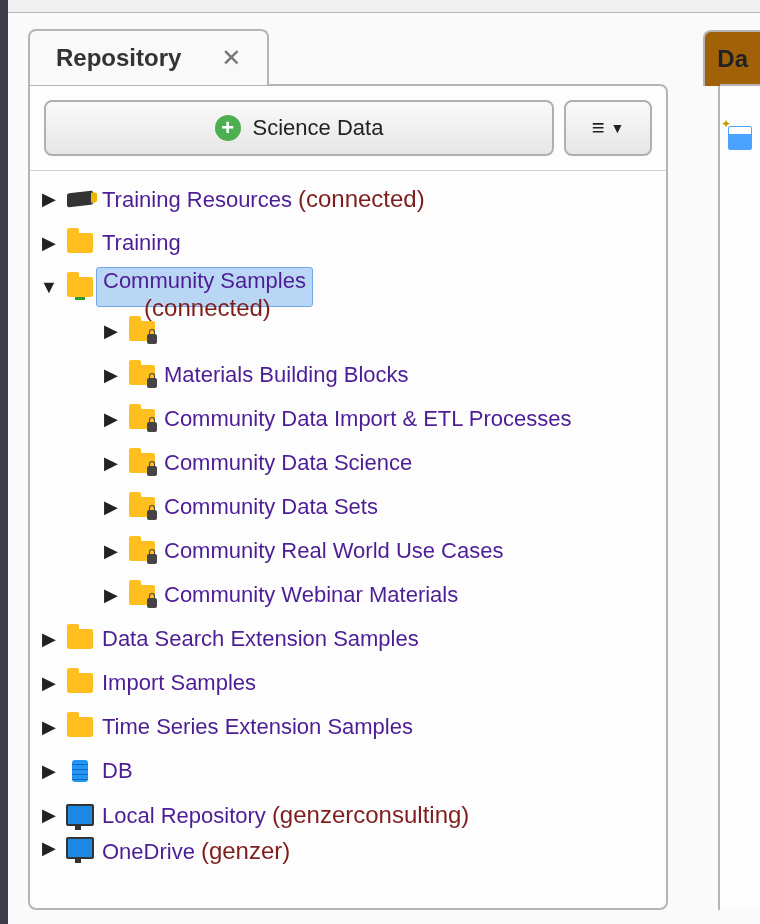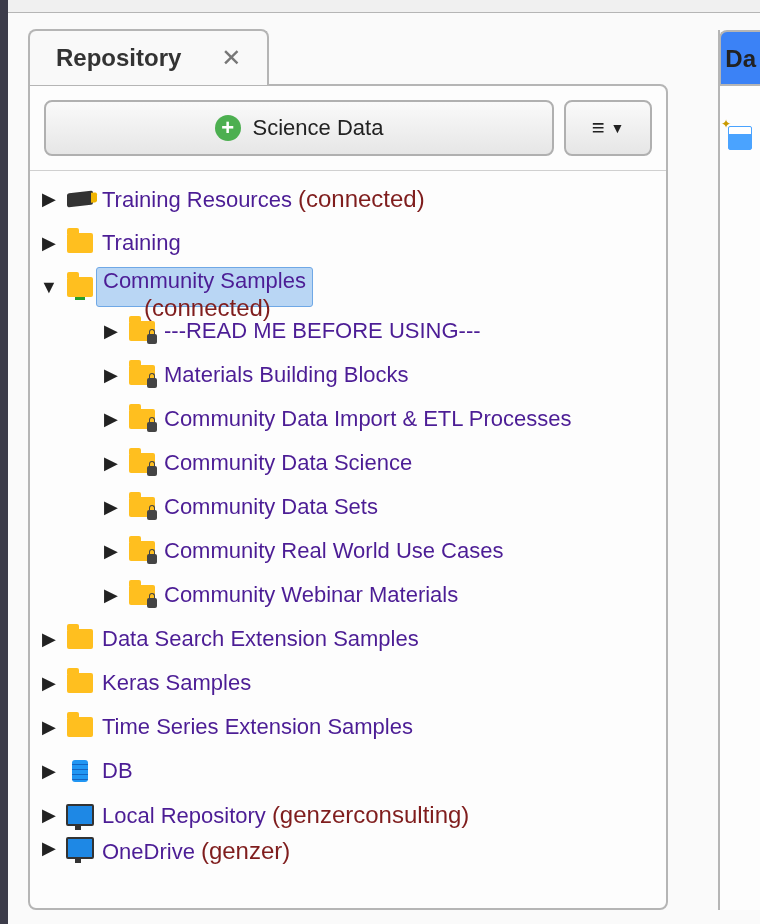--- a/index.html
+++ b/index.html
@@ -37,21 +37,21 @@
   .db-icon{width:16px;height:22px;background:repeating-linear-gradient(#2196f3 0 4px,#1565c0 4px 5px);border-radius:3px;}
   .monitor-icon{width:24px;height:18px;border:2px solid #333;background:#1e88e5;border-radius:2px;position:relative;}
   .monitor-icon::after{content:"";position:absolute;bottom:-6px;left:7px;width:6px;height:4px;background:#333;}
   .hat-icon{width:26px;height:14px;background:#333;transform:skewY(-6deg);border-radius:2px;position:relative;}
   .hat-icon::after{content:"";position:absolute;right:-4px;top:2px;width:6px;height:10px;background:#f0b400;border-radius:0 2px 2px 0;}
   .label{color:#4c1d95;}
   .suffix{color:#7f1d1d;font-size:24px;margin-left:6px;}
   .selected{background:#b9d6f4;border:1px solid #6fa8e6;border-radius:3px;padding:0 6px;margin-left:-6px;height:38px;display:flex;align-items:center;flex-direction:column;}
   
   .right-panel{position:absolute;right:0;top:30px;width:40px;height:880px;border-left:2px solid #b5b5b5;background:#fdfdfd;}
-  .right-tab{position:absolute;right:0;top:0;height:54px;display:flex;align-items:center;padding:0 4px;border:2px solid #b5b5b5;border-right:none;border-bottom:none;border-radius:8px 0 0 0;background:#3b82f6;font-size:24px;font-weight:700;}
+  .right-tab{position:absolute;right:0;top:0;height:54px;display:flex;align-items:center;padding:0 12px;border:2px solid #b5b5b5;border-right:none;border-bottom:none;border-radius:8px 0 0 0;background:#a16207;font-size:24px;font-weight:700;}
   .right-body{position:absolute;top:54px;right:0;width:40px;border-top:2px solid #b5b5b5;padding-top:40px;display:flex;justify-content:center;}
   .cal-icon{width:22px;height:22px;background:linear-gradient(#fff 30%,#4aa3ff 30%);border:1px solid #4aa3ff;border-radius:2px;position:relative;}
   .cal-icon::before{content:"✦";position:absolute;top:-10px;left:-8px;font-size:12px;color:#c99a00;}
 </style>
 </head>
 <body>
 
 <div class="wrapper">
   <div class="left-strip"></div>
   <div class="top-edge"></div>
@@ -100,21 +100,20 @@
               <span class="suffix">(connected)</span>
             </span>
           </div>
           <div class="node indent1">
             <span class="arrow">▶</span>
             <span class="icon">
               <span class="folder">
                 <span class="lock"></span>
               </span>
             </span>
-            <span><span class="label">---READ ME BEFORE USING---</span></span>
           </div>
           <div class="node indent1">
             <span class="arrow">▶</span>
             <span class="icon">
               <span class="folder">
                 <span class="lock"></span>
               </span>
             </span>
             <span><span class="label">Materials Building Blocks</span></span>
           </div>
@@ -168,21 +167,21 @@
             <span class="icon">
               <span class="folder"></span>
             </span>
             <span><span class="label">Data Search Extension Samples</span></span>
           </div>
           <div class="node indent0">
             <span class="arrow">▶</span>
             <span class="icon">
               <span class="folder"></span>
             </span>
-            <span><span class="label">Keras Samples</span></span>
+            <span><span class="label">Import Samples</span></span>
           </div>
           <div class="node indent0">
             <span class="arrow">▶</span>
             <span class="icon">
               <span class="folder"></span>
             </span>
             <span><span class="label">Time Series Extension Samples</span></span>
           </div>
           <div class="node indent0">
             <span class="arrow">▶</span>

